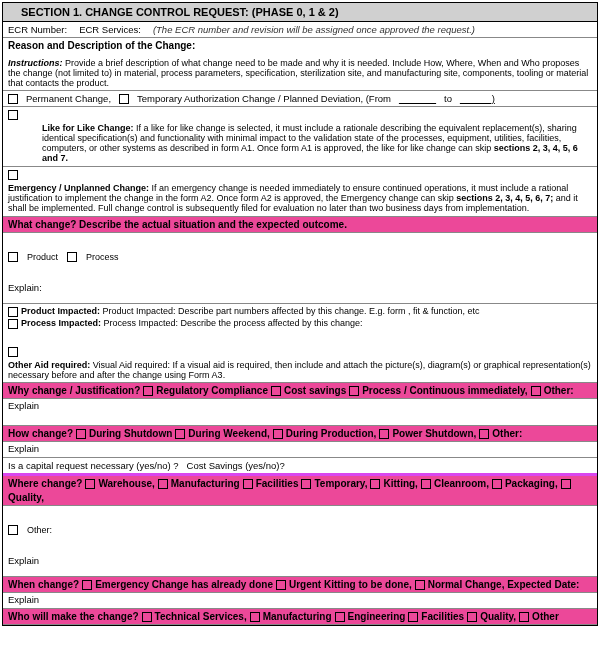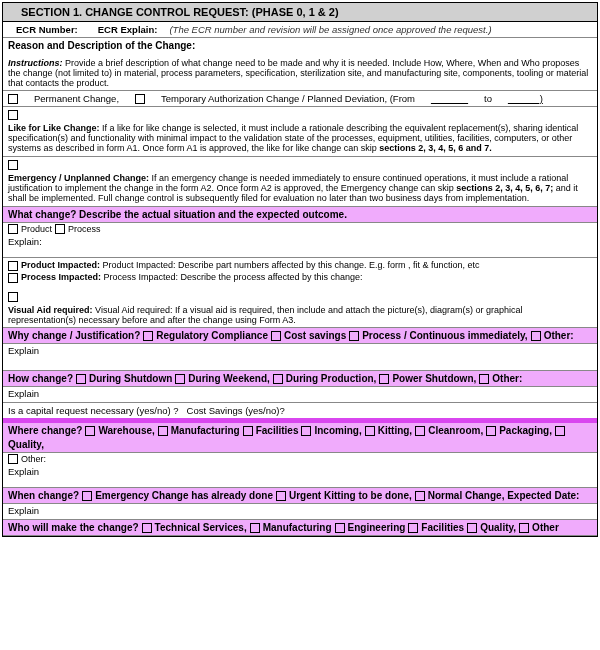--- a/index.html
+++ b/index.html
@@ -23,51 +23,51 @@
       border-bottom: 1px solid #000;
     }
     .ecr-row {
       display: flex;
       align-items: center;
       gap: 6px;
       padding: 2px 5px;
       border-bottom: 1px solid #888;
       font-size: 9.5px;
     }
-    .ecr-row .label { font-weight: bold; margin-left: 8px; }
+    .ecr-row .label { font-weight: normal; }
     .ecr-row .note { font-style: italic; color: #333; }
     .reason-row {
       padding: 2px 5px;
       border-bottom: 1px solid #888;
     }
     .checkbox-row {
       display: flex;
       align-items: center;
-      gap: 16px;
+      gap: 8px;
       padding: 2px 5px;
       font-size: 9.5px;
     }
     .cb { width: 10px; height: 10px; border: 1px solid #000; display: inline-block; flex-shrink: 0; }
     .indent-block {
       padding: 2px 5px 2px 5px;
       font-size: 9px;
       border-bottom: 1px solid #888;
     }
     .highlight-header {
-      background: #f0abfc;
+      background: #ec4899;
       font-weight: bold;
       font-size: 10px;
       padding: 2px 5px;
       border-bottom: 1px solid #888;
     }
     .inner-checkbox-row {
       display: flex;
       align-items: center;
-      gap: 3px;
-      padding: 1px 5px;
+      gap: 9px;
+      padding: 19px 5px;
       font-size: 9px;
     }
     .explain-row {
       padding: 1px 5px 3px 5px;
       font-size: 9.5px;
     }
     .explain-row-tall {
       padding: 1px 5px 10px 5px;
       font-size: 9.5px;
     }
@@ -83,35 +83,35 @@
       align-items: center;
       flex-wrap: wrap;
       gap: 3px;
     }
     .half-row {
       display: flex;
       align-items: center;
       gap: 8px;
       padding: 2px 5px;
       font-size: 9.5px;
-      border-bottom: 5px solid #d946ef;
+      border-bottom: 3px solid #d946ef;
       text-align: center;
     }
   </style>
 </head>
 <body>
 
 <div class="outer">
 
   <div class="section-title">SECTION 1. CHANGE CONTROL REQUEST: (PHASE 0, 1 &amp; 2)</div>
 
   <div class="ecr-row">
     <span class="label">ECR Number:</span>
     <span></span>
-    <span class="label">ECR Explain:</span>
+    <span class="label">ECR Services:</span>
     <span></span>
     <span class="note">(The ECR number and revision will be assigned once approved the request.)</span>
   </div>
 
   <div class="reason-row">
     <div class="inline-flex" style="margin-bottom:7px;">
       <span class="bold">Reason and Description of the Change:</span>
     </div>
     <div style="font-size:9px;">
       <span class="bold italic">Instructions:</span>
@@ -125,21 +125,21 @@
     <span class="cb"></span>
     <span>Temporary Authorization Change / Planned Deviation, (From</span>
     <span style="text-decoration:underline;">_______</span>
     <span>to</span>
     <span style="text-decoration:underline;">______)</span>
   </div>
 
   <div class="indent-block" style="padding-bottom:3px;">
     <div class="inline-flex" style="flex-wrap:wrap; align-items:flex-start;">
       <span class="cb" style="margin-top:1px; flex-shrink:0;"></span>
-      <span style="font-size:9px;">
+      <span style="font-size:9px;margin-left:34px;">
         <span class="bold">Like for Like Change:</span>
         <span>If a like for like change is selected, it must include a rationale describing the equivalent replacement(s), sharing identical specification(s) and functionality with minimal impact to the validation state of the processes, equipment, utilities, facilities, computers, or other systems as described in form A1. Once form A1 is approved, the like for like change can skip</span>
         <span class="bold">sections 2, 3, 4, 5, 6 and 7.</span>
       </span>
     </div>
   </div>
 
   <div class="indent-block" style="padding-bottom:3px;">
     <div class="inline-flex" style="flex-wrap:wrap; align-items:flex-start;">
       <span class="cb" style="margin-top:1px; flex-shrink:0;"></span>
@@ -163,27 +163,27 @@
 
   <div class="explain-row-tall" style="border-bottom:1px solid #888;">
     <span>Explain:</span>
   </div>
 
   <div class="impact-row">
     <div class="inline-flex" style="align-items:flex-start; margin-bottom:1px;">
       <span class="cb" style="flex-shrink:0; margin-top:1px;"></span>
       <span><span class="bold">Product Impacted:</span> <span>Product Impacted: Describe part numbers affected by this change. E.g. form , fit &amp; function, etc</span></span>
     </div>
-    <div class="inline-flex" style="align-items:flex-start; margin-bottom:8px;">
+    <div class="inline-flex" style="align-items:flex-start; margin-bottom:17px;">
       <span class="cb" style="flex-shrink:0; margin-top:1px;"></span>
       <span><span class="bold">Process Impacted:</span> <span>Process Impacted: Describe the process affected by this change:</span></span>
     </div>
     <div class="inline-flex" style="align-items:flex-start;">
       <span class="cb" style="flex-shrink:0; margin-top:1px;"></span>
-      <span><span class="bold">Visual Aid required:</span> <span>Visual Aid required: If a visual aid is required, then include and attach the picture(s), diagram(s) or graphical representation(s) necessary before and after the change using Form A3.</span></span>
+      <span><span class="bold">Other Aid required:</span> <span>Visual Aid required: If a visual aid is required, then include and attach the picture(s), diagram(s) or graphical representation(s) necessary before and after the change using Form A3.</span></span>
     </div>
   </div>
 
   <div class="highlight-header" style="display:flex; align-items:center; flex-wrap:wrap; gap:3px;">
     <span class="bold">Why change / Justification?</span>
     <span class="cb"></span>
     <span>Regulatory Compliance</span>
     <span class="cb"></span>
     <span>Cost savings</span>
     <span class="cb"></span>
@@ -221,21 +221,21 @@
 
   <div class="highlight-header" style="display:flex; align-items:center; flex-wrap:wrap; gap:3px;">
     <span class="bold">Where change?</span>
     <span class="cb"></span>
     <span>Warehouse,</span>
     <span class="cb"></span>
     <span>Manufacturing</span>
     <span class="cb"></span>
     <span>Facilities</span>
     <span class="cb"></span>
-    <span>Incoming,</span>
+    <span>Temporary,</span>
     <span class="cb"></span>
     <span>Kitting,</span>
     <span class="cb"></span>
     <span>Cleanroom,</span>
     <span class="cb"></span>
     <span>Packaging,</span>
     <span class="cb"></span>
     <span>Quality,</span>
   </div>
   <div class="inner-checkbox-row" style="border-bottom:none;">

